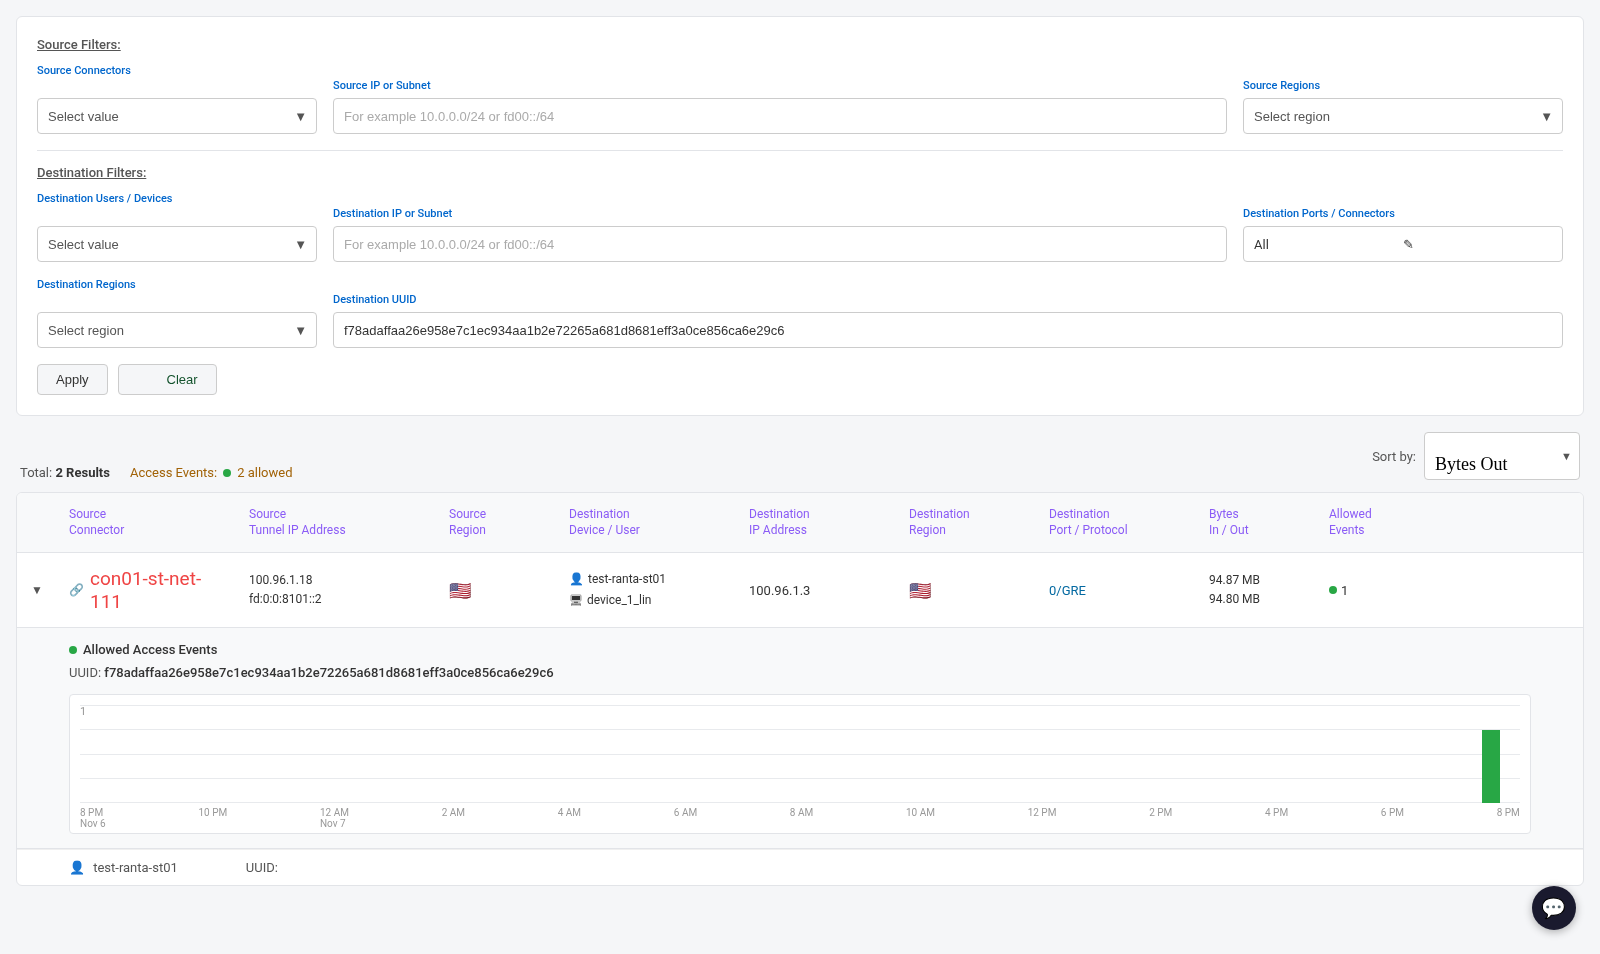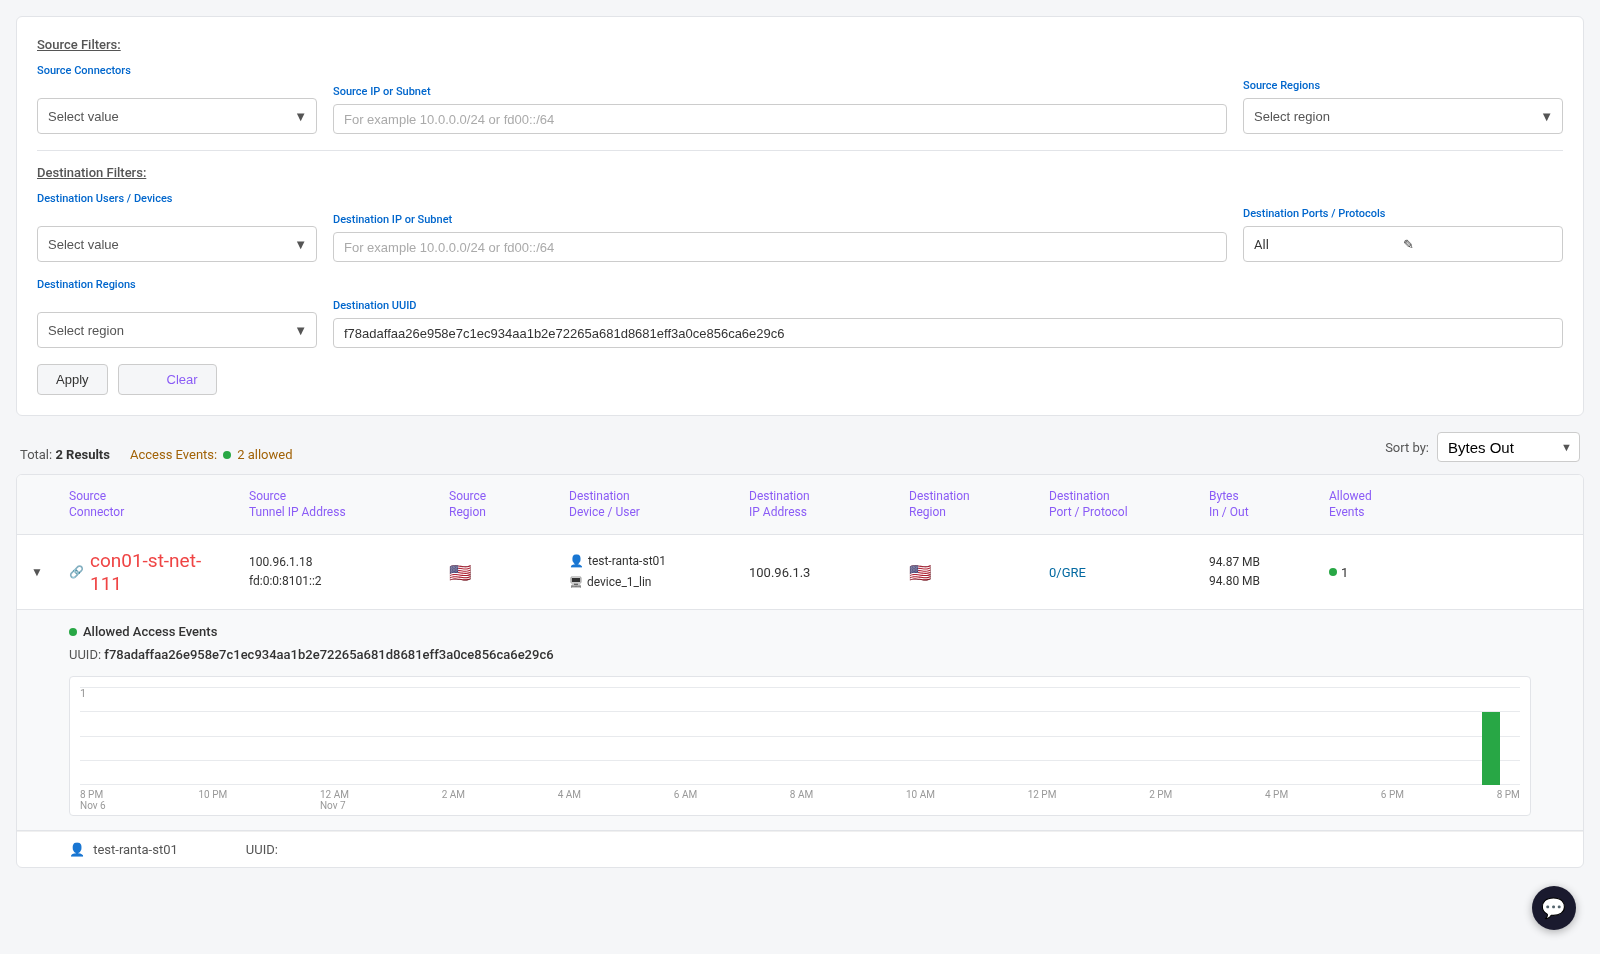--- a/index.html
+++ b/index.html
@@ -74,21 +74,21 @@
     }
 
     .text-input {
       width: 100%;
       border: 1px solid #ccc;
       border-radius: 4px;
       padding: 8px 10px;
       font-size: 13px;
       color: #333;
       background: #fff;
-      height: 30px;
+      height: 36px;
       outline: none;
     }
 
     .text-input::placeholder { color: #aaa; }
 
     .all-with-edit {
       display: flex;
       align-items: center;
       border: 1px solid #ccc;
       border-radius: 4px;
@@ -117,21 +117,21 @@
 
     .btn-apply {
       background: #f5f6f8;
       border-color: #ccc;
       color: #333;
     }
 
     .btn-clear {
       background: #f5f6f8;
       border-color: #ccc;
-      color: #8b5cf6;
+      color: #14532d;
       padding-left: 48px;
     }
 
     
     .results-header {
       display: flex;
       align-items: flex-end;
       justify-content: space-between;
       margin-bottom: 12px;
       padding: 0 4px;
@@ -143,26 +143,27 @@
     .total-text strong { color: #333; }
 
     .access-events { display: flex; align-items: center; gap: 6px; font-size: 13px; color: #a16207; }
     .dot-green { width: 8px; height: 8px; border-radius: 50%; background: #28a745; display: inline-block; }
 
     .sort-by { display: flex; align-items: center; gap: 8px; font-size: 13px; color: #555; }
 
     .sort-select {
       border: 1px solid #ccc;
       border-radius: 4px;
-      padding: 6px 28px 5px 10px;
-      font-size: 15px;
+      padding: 21px 28px 5px 10px;
+      font-size: 18px;
       background: #fff;
       appearance: none;
       cursor: pointer;
       position: relative;
+      font-family: Liberation Serif, serif;
     }
 
     .sort-wrapper { position: relative; display: inline-flex; align-items: center; }
     .sort-chevron { position: absolute; right: 8px; pointer-events: none; color: #555; font-size: 11px; }
 
     
     .data-table {
       background: #fff;
       border: 1px solid #e2e4e8;
       border-radius: 6px;
@@ -359,21 +360,21 @@
             <option>Select value</option>
           </select>
           <span class="select-chevron">▼</span>
         </div>
       </div>
       <div class="filter-group large">
         <div class="filter-label">Destination IP or Subnet</div>
         <input type="text" class="text-input" placeholder="For example 10.0.0.0/24 or fd00::/64" style="">
       </div>
       <div class="filter-group medium">
-        <div class="filter-label">Destination Ports / Protocols</div>
+        <div class="filter-label">Destination Ports / Connectors</div>
         <div class="all-with-edit">
           <span>All</span>
           <span class="edit-icon">✎</span>
         </div>
       </div>
     </div>
 
     <div class="filter-row">
       <div class="filter-group small">
         <div class="filter-label">Destination Regions</div>

